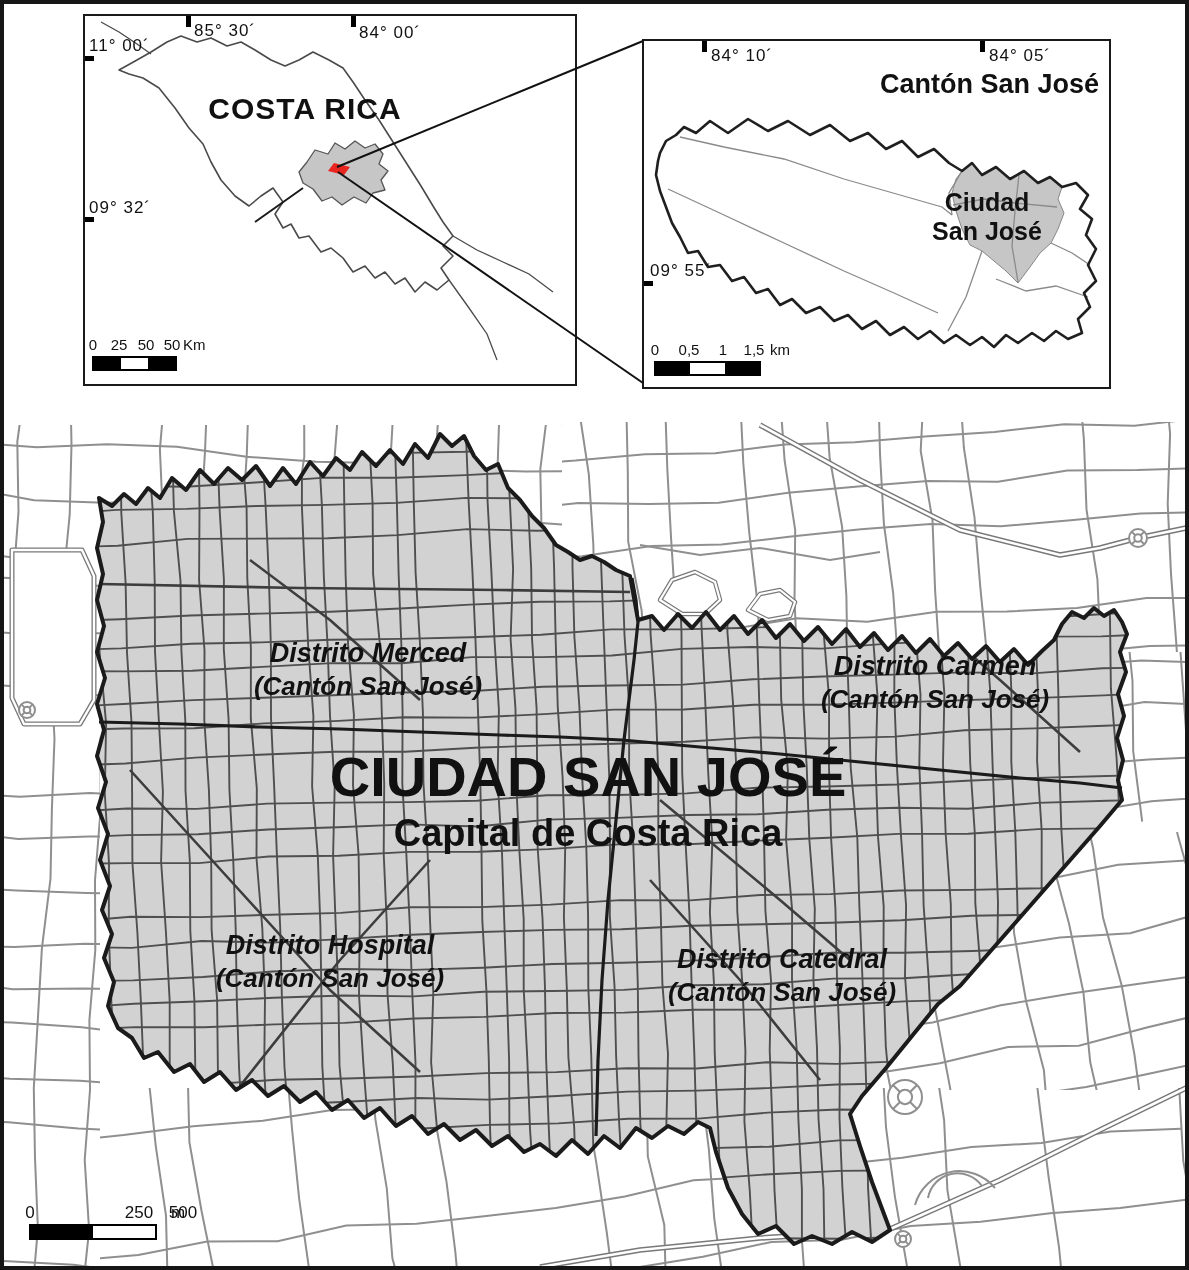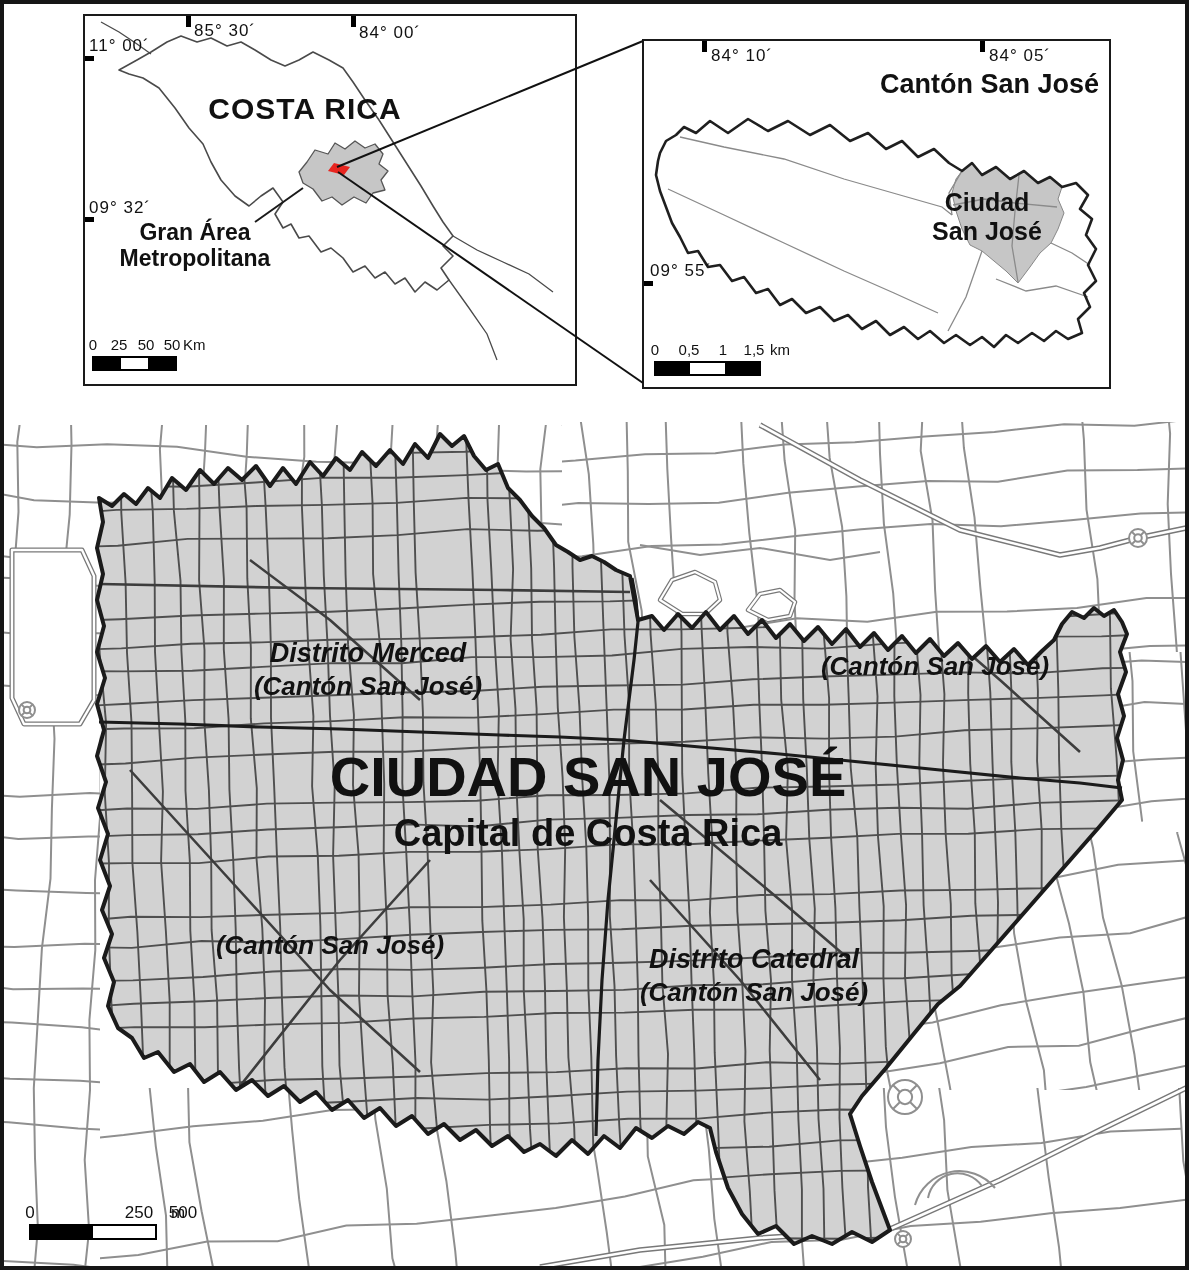--- a/index.html
+++ b/index.html
@@ -353,26 +353,28 @@
       <path d="M99,498L112,506L124,494L136,504L148,488L160,498L172,478L186,490L200,470L214,484L228,468L242,480L256,466L270,486L283,468L296,484L310,462L323,476L336,458L350,470L362,452L376,466L390,450L403,464L415,444L428,458L440,434L452,446L464,436L474,456L486,470L498,464L508,488L520,500L532,516L544,528L556,545L568,552L580,560L592,556L604,562L616,570L630,576L634,598L638,620L652,616L664,630L678,614L692,628L706,612L720,630L734,616L748,634L762,620L776,638L790,624L804,641L818,627L832,644L846,629L860,647L874,633L888,650L902,636L916,653L930,639L944,656L958,643L972,659L986,646L1000,662L1014,649L1028,665L1042,651L1054,640L1062,624L1072,612L1084,618L1094,608L1104,616L1114,610L1122,622L1127,634L1120,652L1126,672L1118,694L1124,716L1117,738L1123,760L1118,780L1122,800L1100,826L1072,858L1044,890L1016,922L988,954L960,986L938,1004L912,1036L886,1068L862,1096L850,1114L860,1146L872,1182L884,1214L890,1230L872,1242L852,1232L832,1244L812,1236L794,1244L776,1226L758,1234L742,1214L728,1188L716,1152L710,1128L698,1122L684,1134L668,1126L652,1138L636,1128L620,1148L604,1136L588,1154L572,1140L556,1156L540,1144L524,1152L508,1136L492,1146L476,1130L460,1140L444,1124L428,1134L412,1116L396,1126L380,1108L364,1118L348,1100L332,1110L316,1092L300,1102L284,1086L268,1096L252,1080L236,1090L220,1072L204,1082L190,1064L174,1072L158,1052L144,1058L132,1038L118,1028L108,1006L114,982L104,958L112,934L102,910L110,886L100,860L108,834L98,808L106,782L97,756L104,730L97,704L105,678L97,652L104,626L97,600L103,574L97,548L103,522Z" fill="none" stroke="#1b1b1b" stroke-width="4" stroke-linejoin="round"></path>
       <path d="M99,722L180,724L260,727L340,729L420,732L500,735L560,737L622,740L700,747L780,754L860,762L940,770L1020,778L1080,783L1122,788" fill="none" stroke="#1b1b1b" stroke-width="3.2"></path>
       <path d="M632,578L636,600L638,622L634,660L629,700L624,740L620,780L616,820L612,860L608,900L605,940L602,980L600,1020L598,1060L597,1100L596,1136" fill="none" stroke="#1b1b1b" stroke-width="3.2"></path>
     </svg>
 
   <div class="district" style="left:218px;top:637px;">
     <div class="d1">Distrito Merced</div>
     <div class="d2">(Cantón San José)</div>
   </div>
   <div class="district" style="left:785px;top:650px;">
+    <div class="d1">Distrito Carmen</div>
     <div class="d2">(Cantón San José)</div>
   </div>
   <div class="district" style="left:180px;top:929px;">
+    <div class="d1">Distrito Hospital</div>
     <div class="d2">(Cantón San José)</div>
   </div>
-  <div class="district" style="left:604px;top:943px;text-align:center;">
+  <div class="district" style="left:632px;top:943px;text-align:center;">
     <div class="d1">Distrito Catedral</div>
     <div class="d2">(Cantón San José)</div>
   </div>
   <div id="main-subtitle">Capital de Costa Rica</div>
   <div id="main-title">CIUDAD SAN JOSÉ</div>
 
   <div class="scalebar" style="left:21px;top:1203px;z-index:3;">
     <div class="sb-nums" style="width:200px;font-size:17px;">
       <span style="left:9px;">0</span>
       <span style="left:70px;margin-left:48px;">250</span>
@@ -389,24 +391,20 @@
     <svg id="left-inset-svg" width="490" height="368" viewBox="0 0 490 368">
         <path d="M34,54L52,44L66,36L82,26L96,20L112,26L126,22L142,30L156,26L170,34L186,44L200,50L214,44L228,36L244,44L258,52L268,66L280,84L294,104L308,126L322,148L336,170L348,190L358,206L368,220L358,230L368,240L356,252L364,264L352,274L340,266L330,276L320,262L310,268L300,256L290,262L280,250L268,256L258,242L246,232L236,236L224,220L214,222L206,208L198,212L190,198L198,186L188,172L176,180L164,190L150,180L136,164L126,146L118,128L104,112L90,92L74,72L58,62L44,58Z" fill="#fff" stroke="#4a4a4a" stroke-width="1.6" stroke-linejoin="round"></path>
         <polyline points="16,6 34,16 52,28 66,38" stroke="#4a4a4a" stroke-width="1.3" fill="none"></polyline>
         <polyline points="368,220 392,234 418,246 444,258 468,276" stroke="#4a4a4a" stroke-width="1.3" fill="none"></polyline>
         <polyline points="364,264 384,292 402,318 412,344" stroke="#4a4a4a" stroke-width="1.3" fill="none"></polyline>
         <path d="M222,146L230,134L243,138L250,127L260,133L270,125L280,132L290,128L298,138L294,148L303,155L296,164L300,174L288,177L281,187L269,181L257,189L247,181L237,185L228,173L218,167L214,156Z" fill="#c6c6c6" stroke="#555" stroke-width="1.3" stroke-linejoin="round"></path>
         <path d="M243,155L249,147L265,151L259,159Z" fill="#e8251f" stroke="none"></path>
         <line x1="170" y1="206" x2="218" y2="172" stroke="#1a1a1a" stroke-width="2"></line>
       </svg>
     <div class="lbl inset-title center" style="left:120px;top:76px;width:200px;font-size:30px;letter-spacing:1px;">COSTA RICA</div>
-    <div class="lbl center" style="left:20px;top:203px;width:180px;font-size:23px;font-weight:700;line-height:26px;">
-      <div>Gran Área</div>
-      <div>Metropolitana</div>
-    </div>
     <div class="lbl coord" style="left:4px;top:20px;">11° 00´</div>
     <div class="tick-v" style="left:0;top:40px;"></div>
     <div class="lbl coord" style="left:4px;top:182px;">09° 32´</div>
     <div class="tick-v" style="left:0;top:201px;"></div>
     <div class="tick-h" style="left:101px;top:0;"></div>
     <div class="lbl coord" style="left:109px;top:5px;">85° 30´</div>
     <div class="tick-h" style="left:266px;top:0;"></div>
     <div class="lbl coord" style="left:274px;top:7px;">84° 00´</div>
     <div class="scalebar" style="left:4px;top:320px;">
       <div class="sb-nums" style="width:200px;">

